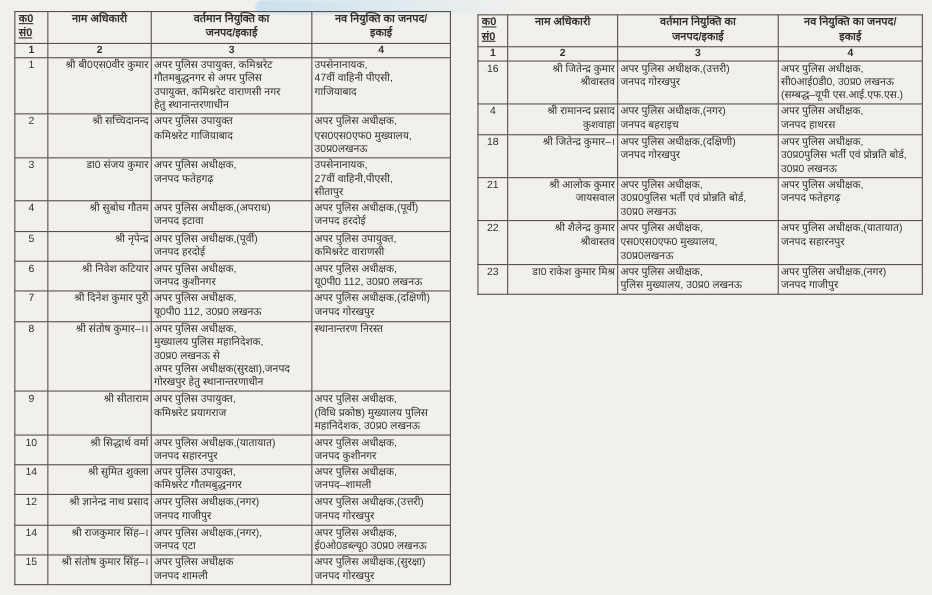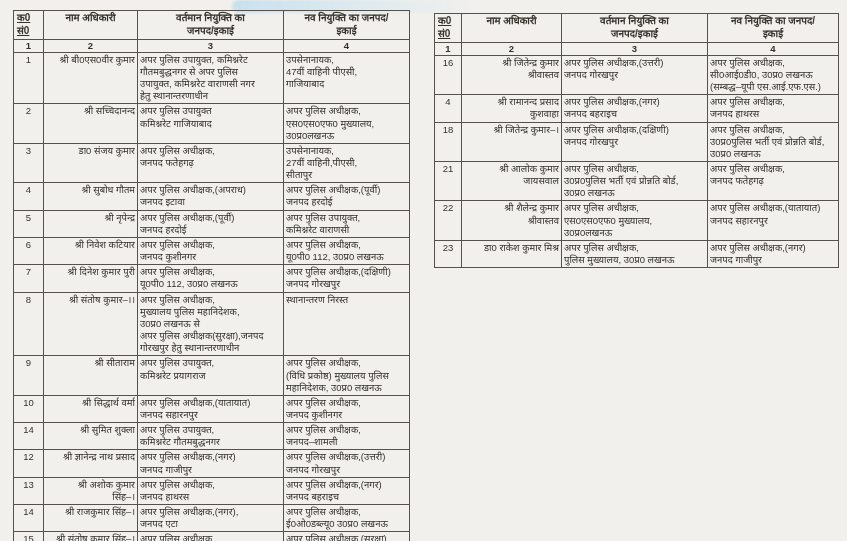--- a/index.html
+++ b/index.html
@@ -188,29 +188,20 @@
       </tr>
       <tr>
         <td class="sno">12</td>
         <td class="name">श्री ज्ञानेन्द्र नाथ प्रसाद</td>
         <td class="current">अपर पुलिस अधीक्षक,(नगर)
 जनपद गाजीपुर</td>
         <td class="newp">अपर पुलिस अधीक्षक,(उत्तरी)
 जनपद गोरखपुर</td>
       </tr>
       <tr>
-        <td class="sno">13</td>
-        <td class="name">श्री अशोक कुमार
-सिंह–।</td>
-        <td class="current">अपर पुलिस अधीक्षक,
-जनपद हाथरस</td>
-        <td class="newp">अपर पुलिस अधीक्षक,(नगर)
-जनपद बहराइच</td>
-      </tr>
-      <tr>
         <td class="sno">14</td>
         <td class="name">श्री राजकुमार सिंह–।</td>
         <td class="current">अपर पुलिस अधीक्षक,(नगर),
 जनपद एटा</td>
         <td class="newp">अपर पुलिस अधीक्षक,
 ई0ओ0डब्ल्यू0 उ0प्र0 लखनऊ</td>
       </tr>
       <tr>
         <td class="sno">15</td>
         <td class="name">श्री संतोष कुमार सिंह–।</td>

